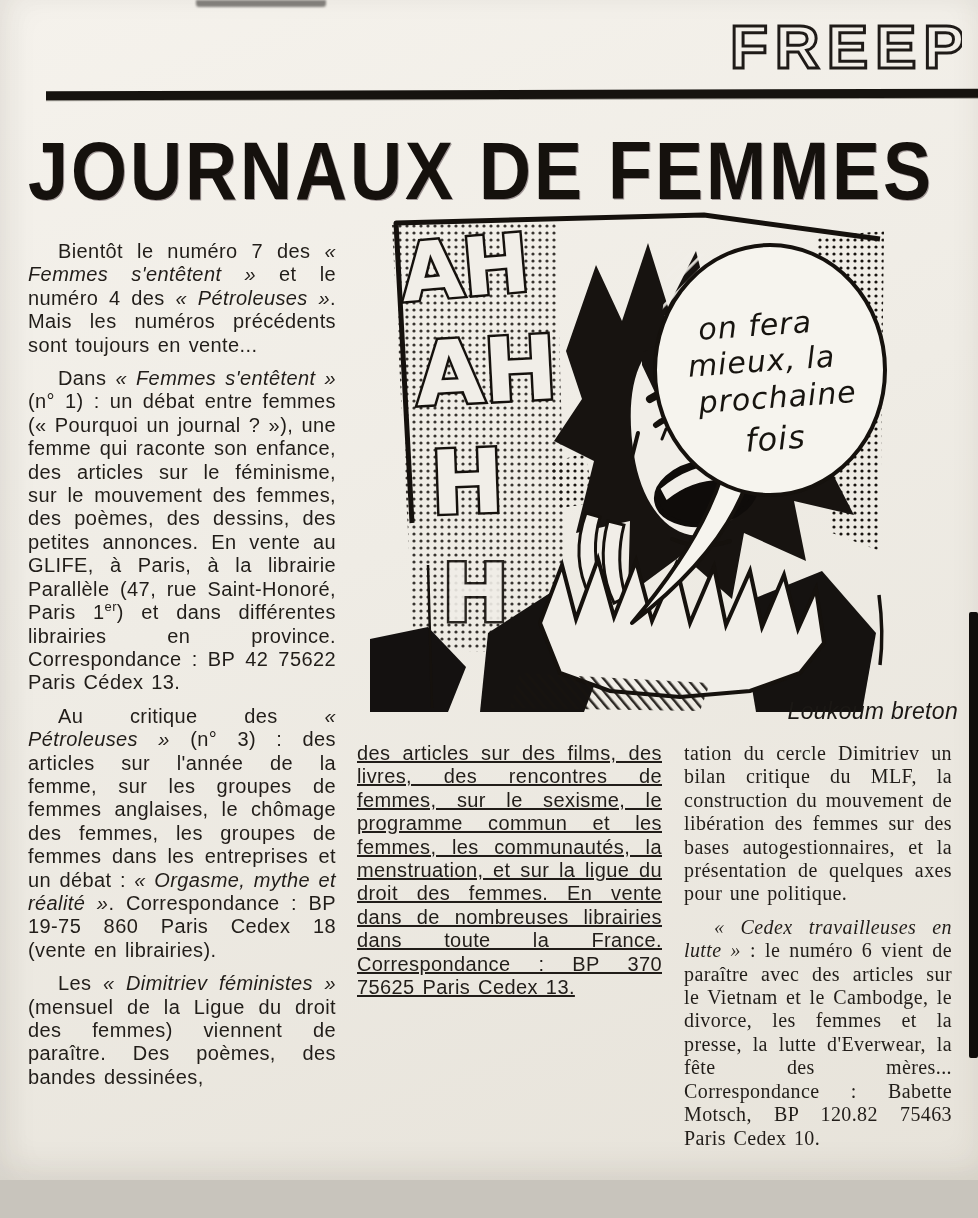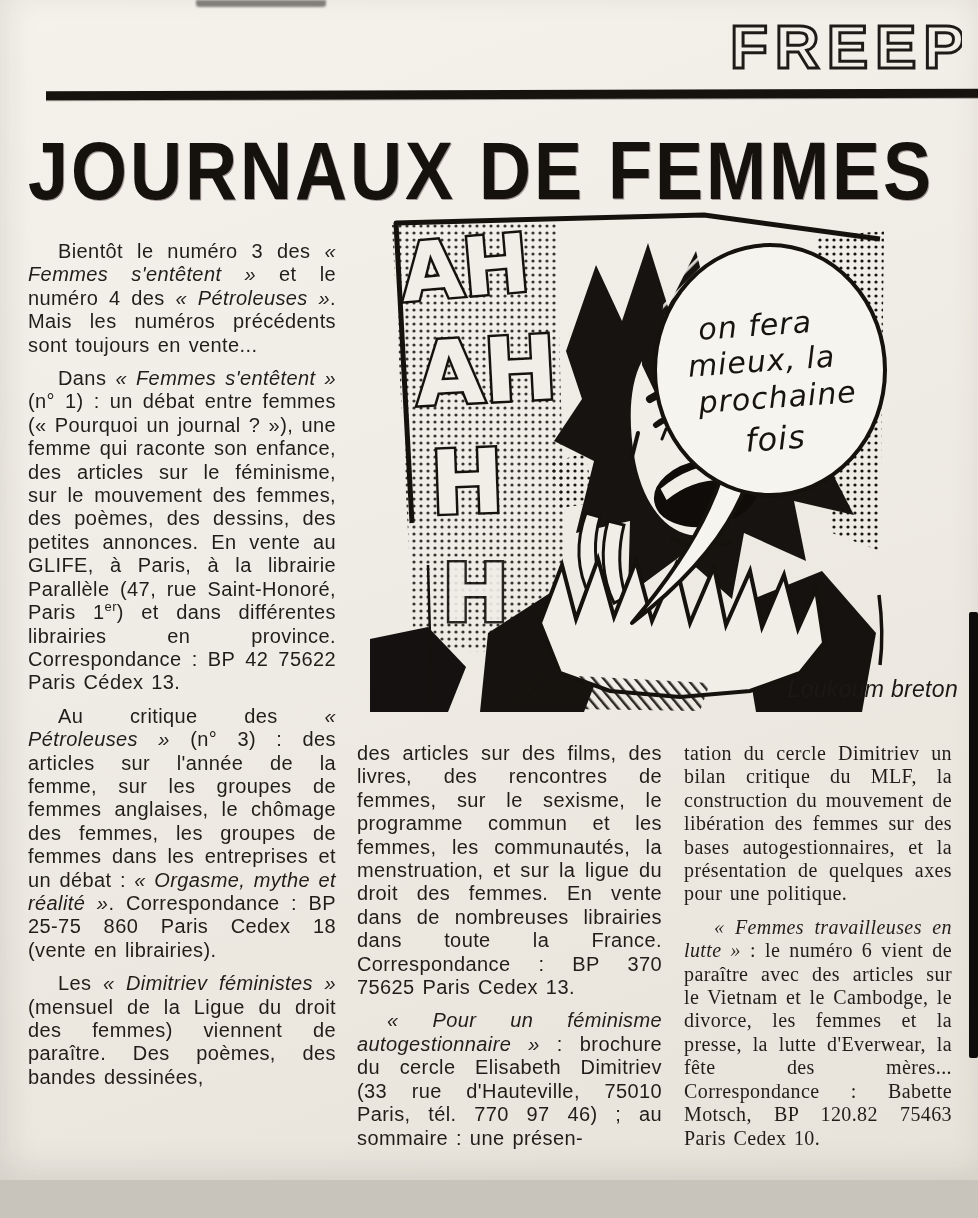--- a/index.html
+++ b/index.html
@@ -29,25 +29,25 @@
   .col{
     position:absolute;text-align:justify;
     font-size:20px;line-height:23.4px;letter-spacing:.4px;word-spacing:2px;
     color:#211d19;
   }
   .col p{margin:0 0 10px 0;text-indent:30px;}
   .col p.cont{text-indent:0;}
   .col em{font-style:italic;}
   .col sup{font-size:.65em;line-height:0;vertical-align:super;}
   .col-1{left:28px;top:240px;width:308px;}
-  .col-2{left:357px;top:742px;width:305px;}
+  .col-2{left:357px;top:742px;width:305px;text-decoration:underline;}
   .col-3{left:684px;top:742px;width:268px;font-family:Liberation Serif, serif;}
   .illustration{position:absolute;left:370px;top:203px;width:520px;height:512px;}
   .caption{
-    position:absolute;left:758px;top:676px;width:200px;text-align:right;
+    position:absolute;left:758px;top:698px;width:200px;text-align:right;
     font-style:italic;font-size:23px;letter-spacing:.3px;color:#1b1815;
   }
   .edge-bar{
     position:absolute;left:969px;top:612px;width:9px;height:446px;
     background:#0f0d0b;border-radius:2px;
   }
 </style>
 </head>
 <body>
 
@@ -57,32 +57,31 @@
 
   <svg class="logo-svg" viewBox="0 0 236 76">
     <text x="4" y="58" font-family="Liberation Sans, DejaVu Sans, sans-serif" font-size="62" font-weight="bold" letter-spacing="7" fill="none" stroke="#1f1b18" stroke-width="3">FREEP</text>
   </svg>
 
   <div class="masthead-rule"></div>
 
   <h1 class="headline">JOURNAUX DE FEMMES</h1>
 
   <div class="col col-1">
-      <p><span>Bientôt le numéro 3 des </span><em>« Femmes s'entêtent »</em><span> et le numéro 4 des </span><em>« Pétroleuses »</em><span>. Mais les numéros précédents sont toujours en vente...</span></p>
+      <p><span>Bientôt le numéro 7 des </span><em>« Femmes s'entêtent »</em><span> et le numéro 4 des </span><em>« Pétroleuses »</em><span>. Mais les numéros précédents sont toujours en vente...</span></p>
       <p><span>Dans </span><em>« Femmes s'entêtent »</em><span> (n° 1) : un débat entre femmes (« Pourquoi un journal ? »), une femme qui raconte son enfance, des articles sur le féminisme, sur le mouvement des femmes, des poèmes, des dessins, des petites annonces. En vente au GLIFE, à Paris, à la librairie Parallèle (47, rue Saint-Honoré, Paris 1</span><sup>er</sup><span>) et dans différentes librairies en province. Correspondance : BP 42 75622 Paris Cédex 13.</span></p>
-      <p><span>Au critique des </span><em>« Pétroleuses »</em><span> (n° 3) : des articles sur l'année de la femme, sur les groupes de femmes anglaises, le chômage des femmes, les groupes de femmes dans les entreprises et un débat : </span><em>« Orgasme, mythe et réalité »</em><span>. Correspondance : BP 25-75 860 Paris Cedex 18 (vente en librairies).</span></p>
+      <p><span>Au critique des </span><em>« Pétroleuses »</em><span> (n° 3) : des articles sur l'année de la femme, sur les groupes de femmes anglaises, le chômage des femmes, les groupes de femmes dans les entreprises et un débat : </span><em>« Orgasme, mythe et réalité »</em><span>. Correspondance : BP 19-75 860 Paris Cedex 18 (vente en librairies).</span></p>
       <p><span>Les </span><em>« Dimitriev féministes »</em><span> (mensuel de la Ligue du droit des femmes) viennent de paraître. Des poèmes, des bandes dessinées,</span></p>
     </div>
   <div class="col col-2">
       <p class="cont"><span>des articles sur des films, des livres, des rencontres de femmes, sur le sexisme, le programme commun et les femmes, les communautés, la menstruation, et sur la ligue du droit des femmes. En vente dans de nombreuses librairies dans toute la France. Correspondance : BP 370 75625 Paris Cedex 13.</span></p>
-      <p><em>« Pour un féminisme autogestionnaire »</em><span> : brochure du cercle Elisabeth Dimitriev (33 rue d'Hauteville, 75010 Paris, tél. 770 97 46) ; au sommaire : une présen-</span></p>
     </div>
   <div class="col col-3">
       <p class="cont"><span>tation du cercle Dimitriev un bilan critique du MLF, la construction du mouvement de libération des femmes sur des bases autogestionnaires, et la présentation de quelques axes pour une politique.</span></p>
-      <p><em>« Femmes travailleuses en lutte »</em><span> : le numéro 6 vient de paraître avec des articles sur le Vietnam et le Cambodge, le divorce, les femmes et la presse, la lutte d'Everwear, la fête des mères... Correspondance : Babette Motsch, BP 120.82 75463 Paris Cedex 10.</span></p>
+      <p><em>« Cedex travailleuses en lutte »</em><span> : le numéro 6 vient de paraître avec des articles sur le Vietnam et le Cambodge, le divorce, les femmes et la presse, la lutte d'Everwear, la fête des mères... Correspondance : Babette Motsch, BP 120.82 75463 Paris Cedex 10.</span></p>
     </div>
 
   <svg class="illustration" viewBox="0 0 520 512">
     <defs>
       <pattern id="dots" width="7" height="7" patternUnits="userSpaceOnUse">
         <circle cx="2" cy="2" r="1.6" fill="#17130f"></circle>
       </pattern>
       <pattern id="hatchw" width="9" height="9" patternUnits="userSpaceOnUse" patternTransform="rotate(45)">
         <line x1="1" y1="0" x2="1" y2="9" stroke="#f1eee8" stroke-width="3.5"></line>
       </pattern>

